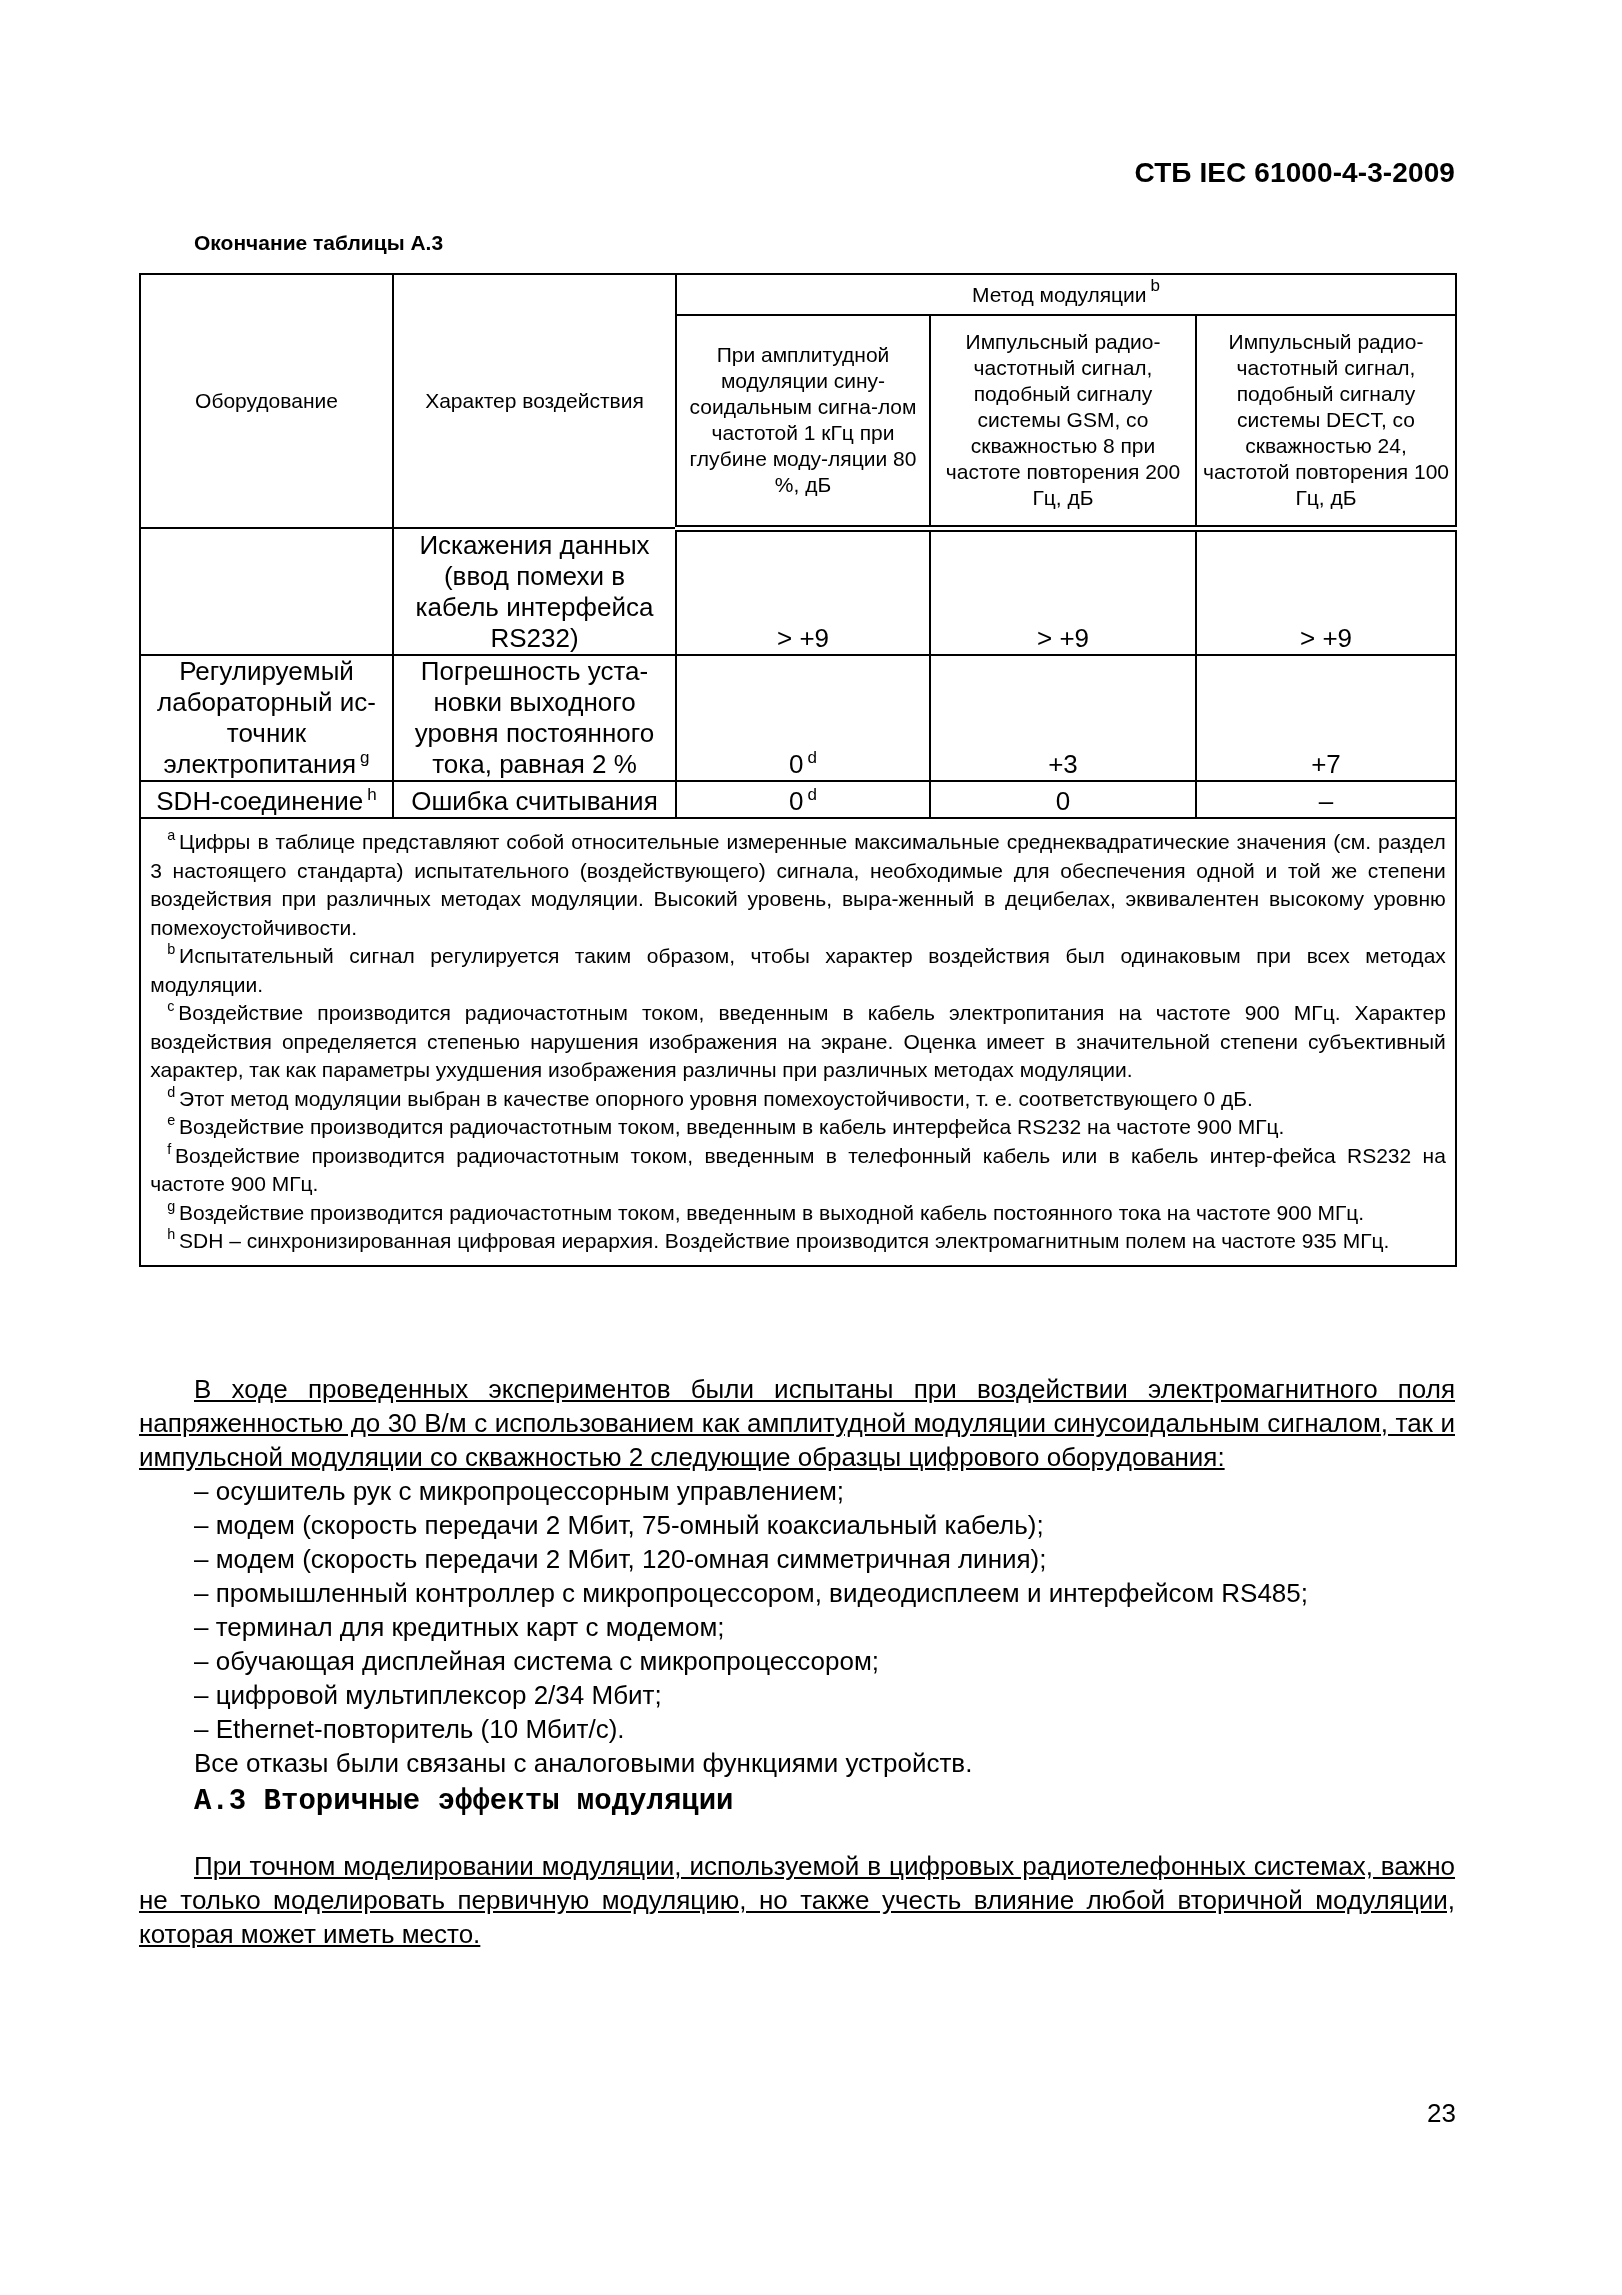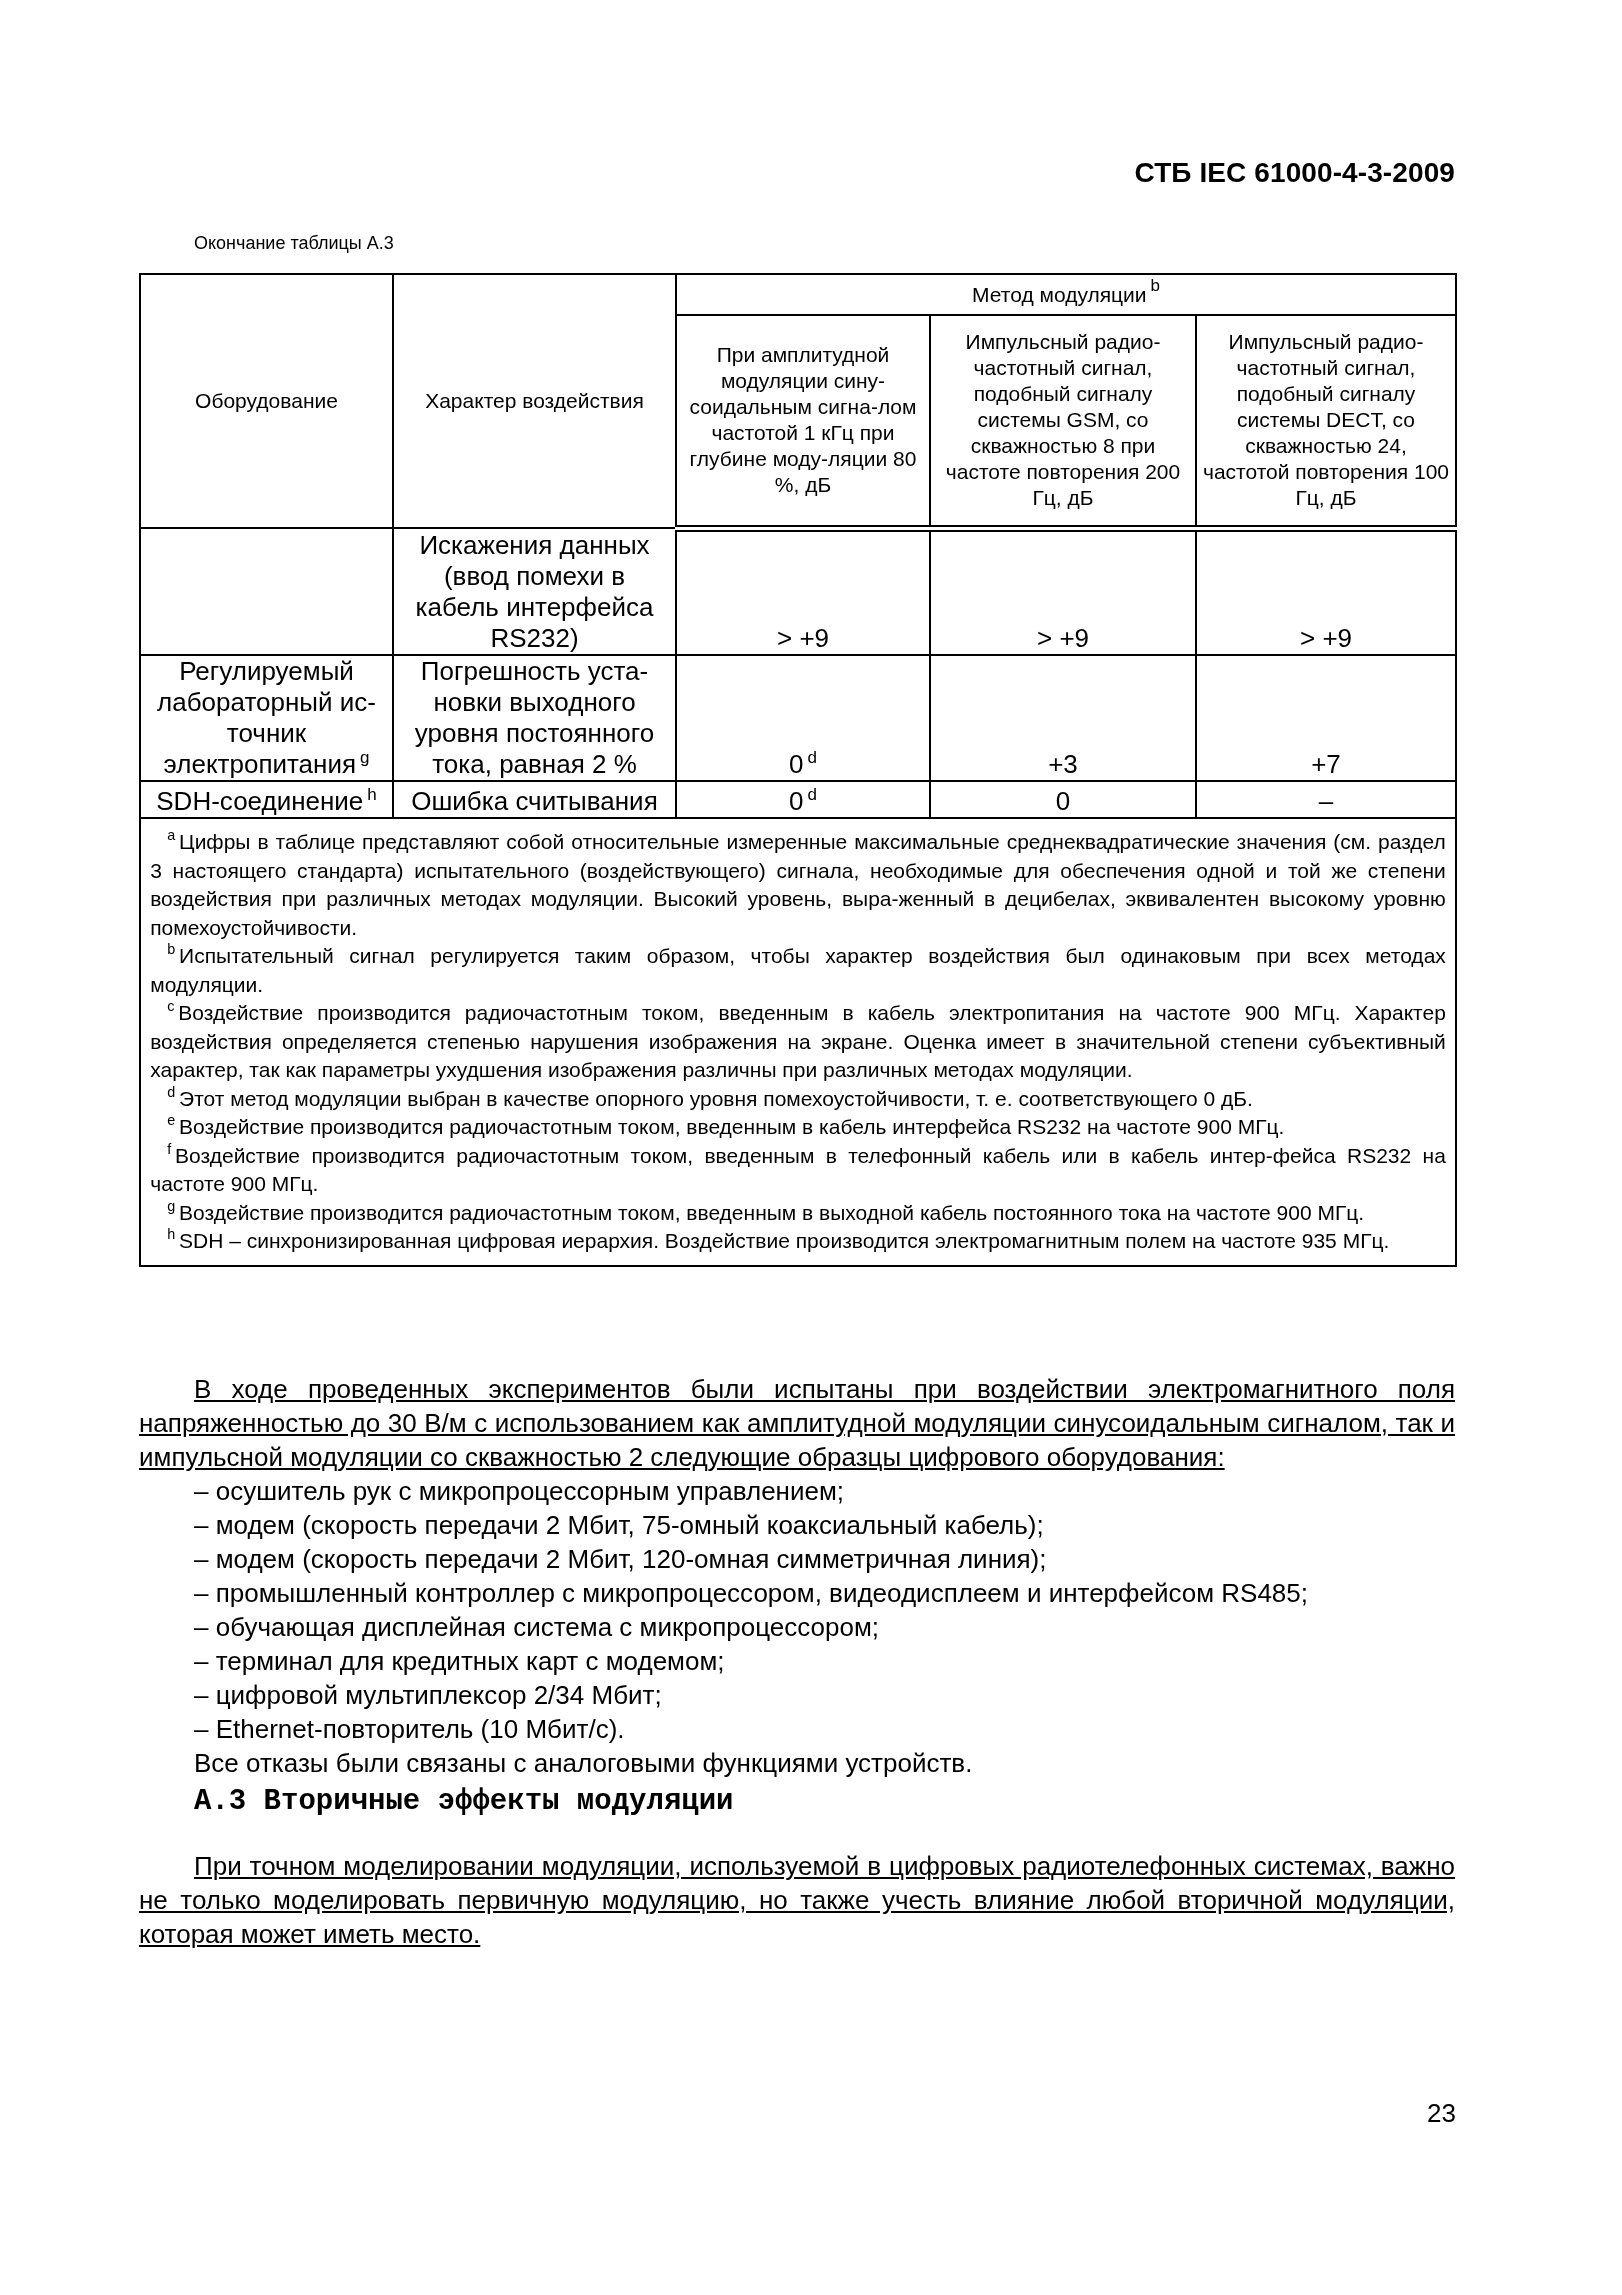--- a/index.html
+++ b/index.html
@@ -6,21 +6,21 @@
   body {
     width: 1623px; height: 2295px; position: relative; overflow: hidden;
     font-family: "Liberation Sans", sans-serif; color: #000;
   }
   .abs { position: absolute; }
   .doc-code {
     left: 1047px; width: 408px; top: 156px; text-align: right;
     font-size: 28px; font-weight: bold; line-height: 34px; letter-spacing: 0.1px;
   }
   .caption {
-    left: 194px; top: 230px; font-size: 18px; font-weight: normal; line-height: 26px;
+    left: 194px; top: 230px; font-size: 21px; font-weight: bold; line-height: 26px;
   }
   table.main {
     position: absolute; left: 139px; top: 273px; width: 1316px;
     border-collapse: collapse; table-layout: fixed;
   }
   table.main td {
     border: 2.6px solid #000; padding: 0 5.2px; vertical-align: bottom;
     font-size: 26px; line-height: 31px;
   }
   table.main .hdr td { font-size: 21px; line-height: 26px; vertical-align: middle; text-align: center; }
@@ -105,22 +105,22 @@
   </tr>
 </tbody>
   </table>
 
 <div class="abs body-text" style="top:1372px">
   <div class="p-indent">В ходе проведенных экспериментов были испытаны при воздействии электромагнитного поля напряженностью до 30 В/м с использованием как амплитудной модуляции синусоидальным сигналом, так и импульсной модуляции со скважностью 2 следующие образцы цифрового оборудования:</div>
   <div class="li">– осушитель рук с микропроцессорным управлением;</div>
   <div class="li">– модем (скорость передачи 2 Мбит, 75-омный коаксиальный кабель);</div>
   <div class="li">– модем (скорость передачи 2 Мбит, 120-омная симметричная линия);</div>
   <div class="li">– промышленный контроллер с микропроцессором, видеодисплеем и интерфейсом RS485;</div>
+  <div class="li">– терминал для кредитных карт с модемом;</div>
   <div class="li">– обучающая дисплейная система с микропроцессором;</div>
-  <div class="li">– терминал для кредитных карт с модемом;</div>
   <div class="li">– цифровой мультиплексор 2/34 Мбит;</div>
   <div class="li">– Ethernet-повторитель (10 Мбит/с).</div>
   <div class="li">Все отказы были связаны с аналоговыми функциями устройств.</div>
 </div>
 
 <div class="abs heading">А.3 Вторичные эффекты модуляции</div>
 
 <div class="abs body-text p-indent" style="top:1849px">При точном моделировании модуляции, используемой в цифровых радиотелефонных системах, важно не только моделировать первичную модуляцию, но также учесть влияние любой вторичной модуляции, которая может иметь место.</div>
 
 <div class="abs page-num">23</div>

